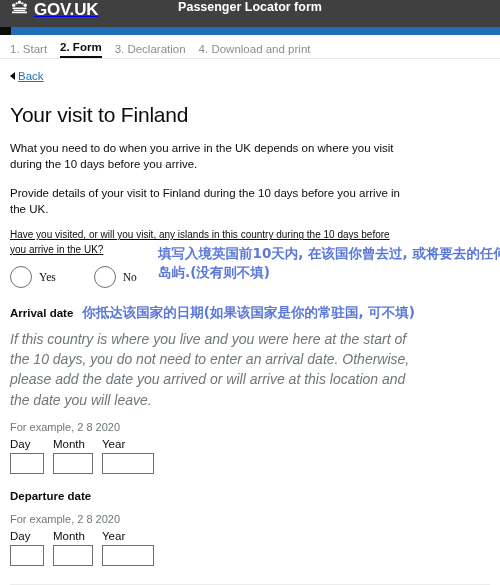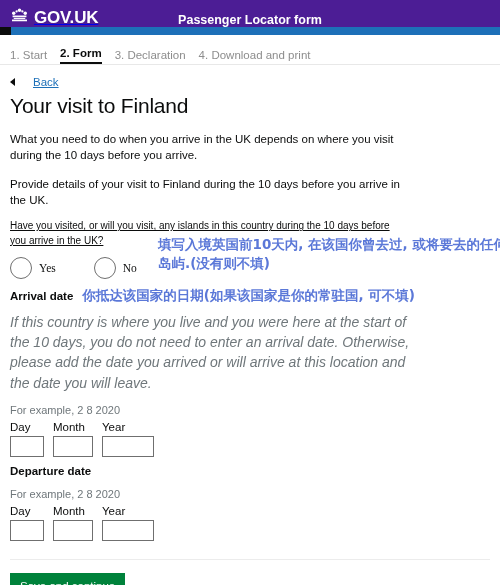--- a/index.html
+++ b/index.html
@@ -7,24 +7,24 @@
     margin: 0; padding: 0;
     width: 500px; height: 585px;
     background: #ffffff;
     font-family: "Liberation Sans", sans-serif;
     -webkit-font-smoothing: antialiased;
   }
   .page { width: 500px; height: 585px; position: relative; overflow: hidden; background:#fff; }
 
   
   .govuk-header {
-    background: #4c1d95;
+    background: #404040;
     height: 27px;
     display: flex;
-    align-items: flex-end;
+    align-items: flex-start;
     position: relative;
   }
   .brand {
     display: flex;
     align-items: center;
     gap: 5px;
     margin-left: 10px;
   }
   .crown { display: block; }
   .brand-name {
@@ -48,46 +48,46 @@
   .blue-bar-wrap { background: #0b0c0c; height: 8px; display: flex; }
   .blue-bar-gap { width: 11px; background: #0b0c0c; }
   .blue-bar { flex: 1; background: #1d70b8; }
 
   
   .steps {
     display: flex;
     align-items: flex-end;
     gap: 13px;
     padding: 7px 0 0 10px;
-    height: 30px;
+    height: 24px;
     border-bottom: 1px solid #e8e8e8;
   }
   .step {
     font-size: 11.5px;
     color: #8d8d8d;
     white-space: nowrap;
     padding-bottom: 3px;
   }
   .step.active {
     color: #0b0c0c;
     font-weight: bold;
     border-bottom: 2px solid #0b0c0c;
   }
 
   
   .content { padding: 7px 10px 0 10px; }
 
   .back-link {
     display: inline-flex;
     align-items: center;
-    gap: 18px;
+    gap: 3px;
     font-size: 11.5px;
     color: #1d70b8;
     text-decoration: underline;
-    margin-bottom: 6px;
+    margin-bottom: 21px;
   }
   .back-arrow {
     width: 0; height: 0;
     border-top: 4px solid transparent;
     border-bottom: 4px solid transparent;
     border-right: 5px solid #0b0c0c;
     display: inline-block;
   }
 
   h1.page-title {
@@ -147,21 +147,21 @@
   .cn-radio {
     position: absolute;
     left: 148px;
     top: -22px;
     font-size: 13.5px;
     line-height: 1.42;
     width: 350px;
   }
 
   
-  .field-block { margin-top: 8px; }
+  .field-block { margin-top: 16px; }
 
   .field-head {
     display: flex;
     align-items: baseline;
     gap: 9px;
   }
   .field-label {
     font-size: 11.5px;
     font-weight: bold;
     color: #0b0c0c;

